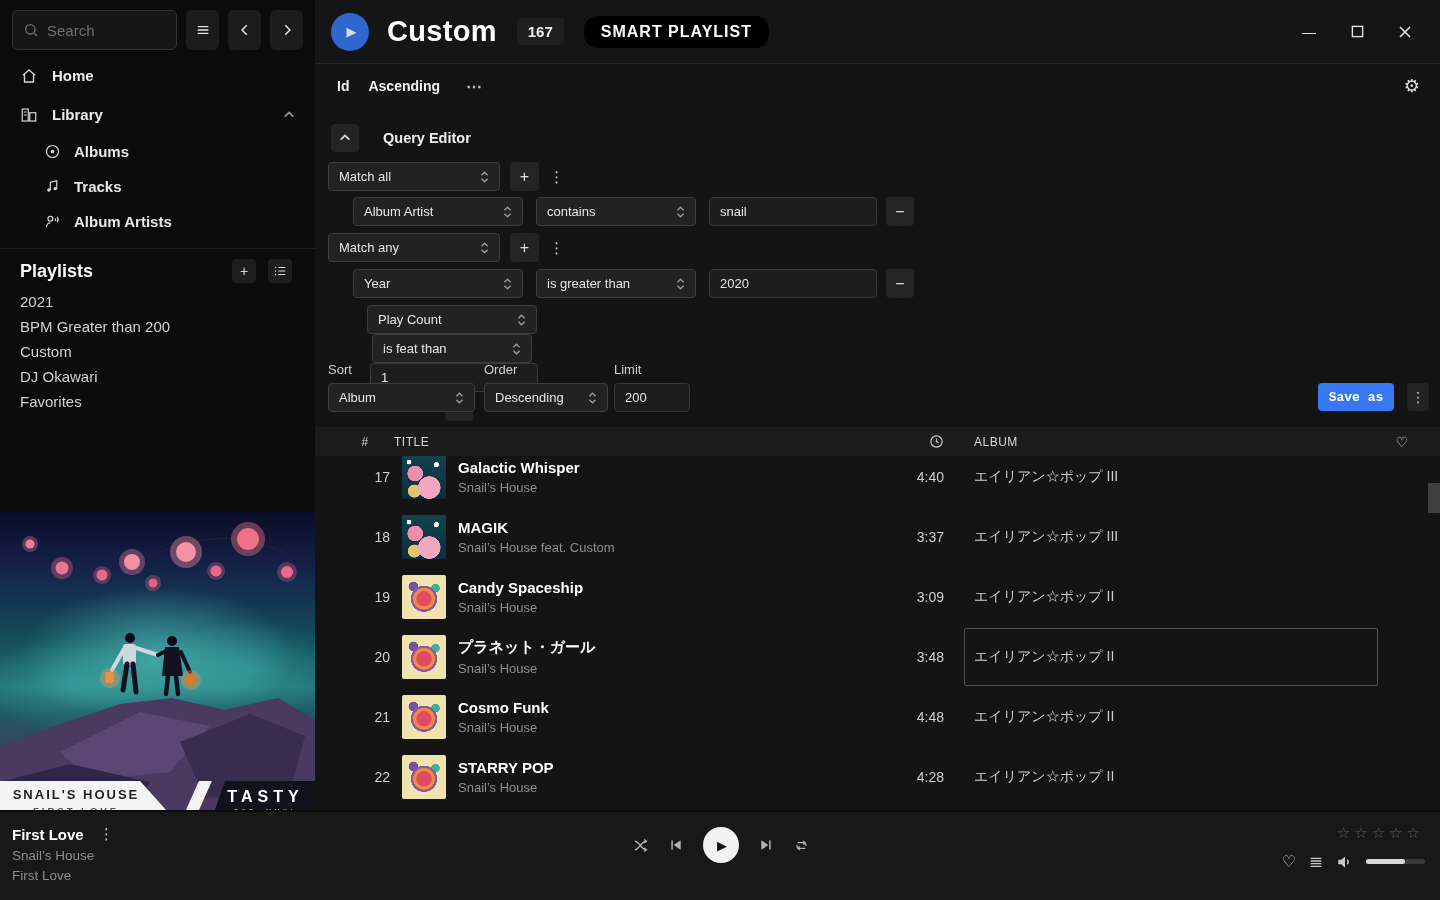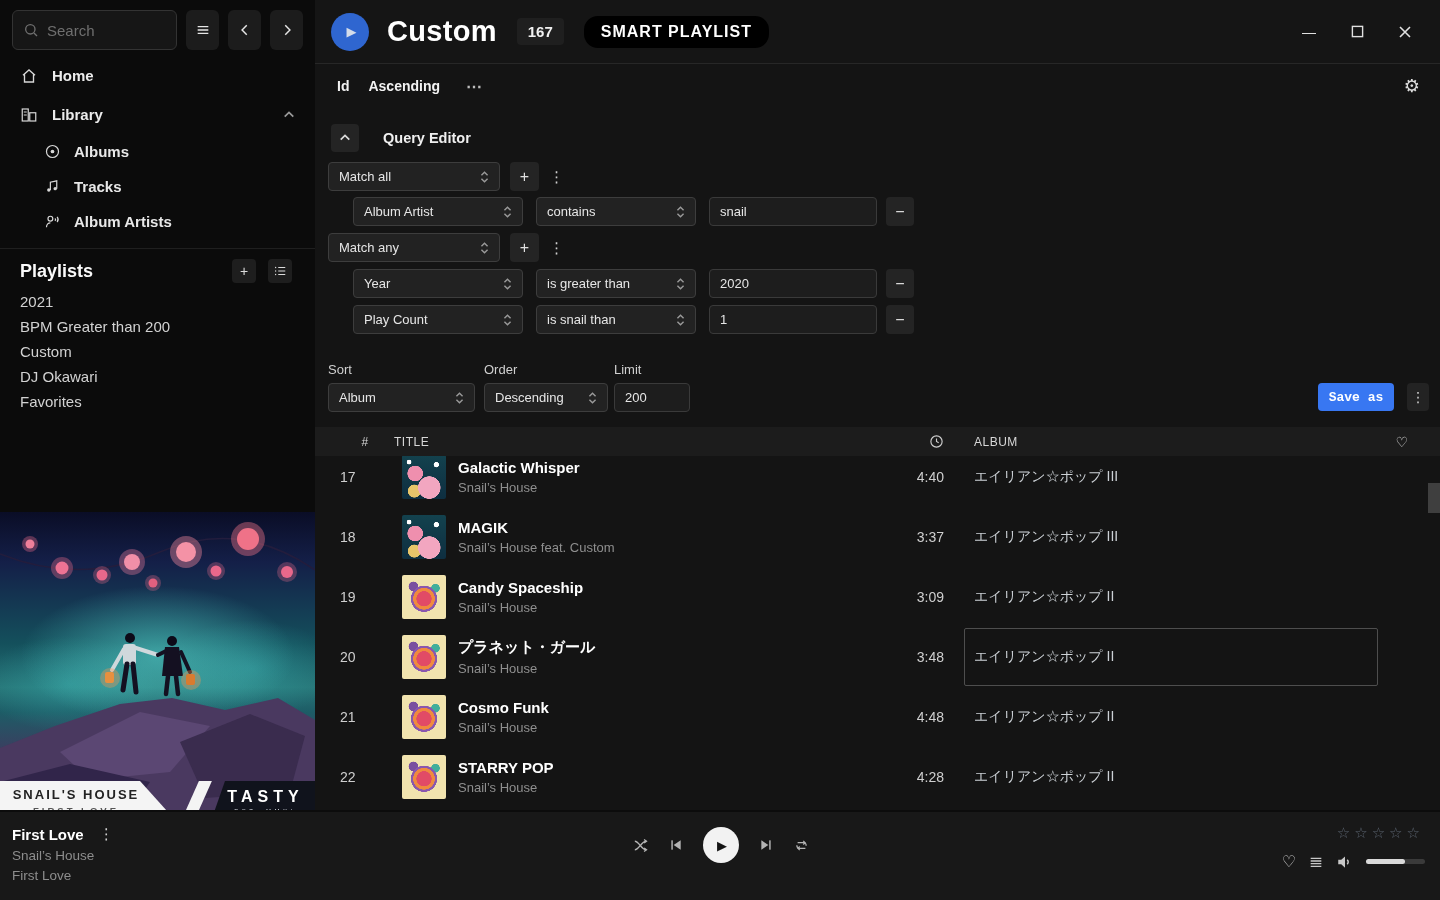--- a/index.html
+++ b/index.html
@@ -72,21 +72,21 @@
   .sel { display:flex; align-items:center; justify-content:space-between; background:#222; border:1px solid #3d3d3d; border-radius:4px; height:29px; padding:0 10px; font-size:13px; color:#e6e6e6; cursor:pointer; }
   .sel .caret { color:#9a9a9a; }
   .inp { background:#1d1d1d; border:1px solid #3a3a3a; border-radius:4px; height:29px; padding:0 10px; font-size:13px; color:#e6e6e6; font-family:inherit; outline:none; }
   .sqbtn { width:29px; height:29px; background:#242424; border-radius:4px; display:flex; align-items:center; justify-content:center; color:#e0e0e0; font-size:16px; cursor:pointer; }
   .kebab { color:#cfcfcf; font-size:15px; width:14px; text-align:center; cursor:pointer; }
 
   .grp { position:absolute; display:flex; align-items:center; gap:10px; }
   #grp1 { top:162px; left:13px; } #grp2 { top:233px; left:13px; }
   .sel-match { width:172px; }
   .rule { position:absolute; display:flex; align-items:center; }
-  #rule1 { top:197px; left:38px; } #rule2 { top:269px; left:38px; } #rule3 { top:305px; left:38px; }
+  #rule1 { top:197px; left:38px; } #rule2 { top:269px; left:38px; } #rule3 { top:305px; left:52px;flex-direction:column; }
   .sel-field { width:170px; margin-right:13px; }
   .sel-op { width:160px; margin-right:13px; }
   .inp-val { width:168px; margin-right:9px; }
   .minus-btn { width:28px; height:29px; }
 
   .flabel { position:absolute; top:362px; font-size:13px; color:#d0d0d0; }
   #lbl-sort { left:13px; } #lbl-order { left:169px; } #lbl-limit { left:299px; }
   .fctrl { position:absolute; top:383px; }
   #sel-sort { left:13px; width:147px; } #sel-order { left:169px; width:124px; } #inp-limit { left:299px; width:76px; }
   .save-btn { position:absolute; top:383px; left:1003px; width:76px; height:28px; background:#3877f2; border:none; border-radius:4px; color:#fff; font-size:13px; font-weight:700; font-family:Liberation Mono, monospace; cursor:pointer; }
@@ -98,21 +98,21 @@
   .c-thumbpad { width:68px; }
   .c-title { flex:1; }
   .c-time { width:80px; display:flex; justify-content:flex-end; color:#cfcfcf; }
   .c-album { width:440px; padding-left:30px; }
   .c-fav { width:36px; text-align:center; font-size:14px; color:#cfcfcf; }
   .thead .c-title { margin-left:-64px; }
 
   .tbody { position:absolute; top:456px; left:0; right:0; height:354px; overflow:hidden; }
   .trow { height:60px; display:flex; align-items:center; padding:0 20px 0 25px; cursor:pointer; }
   .trow:first-child { margin-top:-9px; }
-  .t-num { width:50px; text-align:left; color:#cfcfcf; font-size:14px; }
+  .t-num { width:50px; text-align:right; color:#cfcfcf; font-size:14px; }
   .thumb { width:44px; height:44px; border-radius:2px; margin:0 12px; flex:none; }
   .art-ap3 { background:
       radial-gradient(circle at 62% 74%, #f2a6c0 0 26%, transparent 27%),
       radial-gradient(circle at 30% 42%, #ef8fae 0 19%, transparent 20%),
       radial-gradient(circle at 78% 22%, #fff 0 5%, transparent 6%),
       radial-gradient(circle at 16% 16%, #fff 0 4%, transparent 5%),
       radial-gradient(circle at 28% 82%, #e7c46a 0 13%, transparent 14%),
       linear-gradient(180deg,#13424e,#0e2e40); }
   .art-ap2 { background:
       radial-gradient(circle at 50% 54%, #e14b66 0 23%, #ef8a3e 24% 33%, #8a57ae 34% 40%, transparent 41%),
@@ -416,21 +416,21 @@
 
     <div class="rule" id="rule3">
       <div class="sel sel-field">
         <span>Play Count</span>
         <svg class="caret" width="9" height="14" viewBox="0 0 10 16" fill="none" stroke="currentColor" stroke-width="1.6">
             <path d="M1.5 6 L5 2.5 L8.5 6"></path>
             <path d="M1.5 10 L5 13.5 L8.5 10"></path>
           </svg>
       </div>
       <div class="sel sel-op">
-        <span>is snail than</span>
+        <span>is feat than</span>
         <svg class="caret" width="9" height="14" viewBox="0 0 10 16" fill="none" stroke="currentColor" stroke-width="1.6">
             <path d="M1.5 6 L5 2.5 L8.5 6"></path>
             <path d="M1.5 10 L5 13.5 L8.5 10"></path>
           </svg>
       </div>
       <input class="inp inp-val" value="1" style="">
       <div class="sqbtn minus-btn">
           <span>−</span>
         </div>
     </div>

